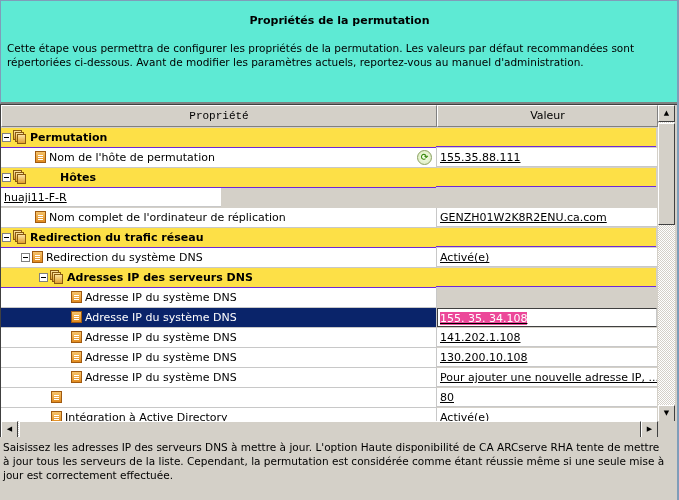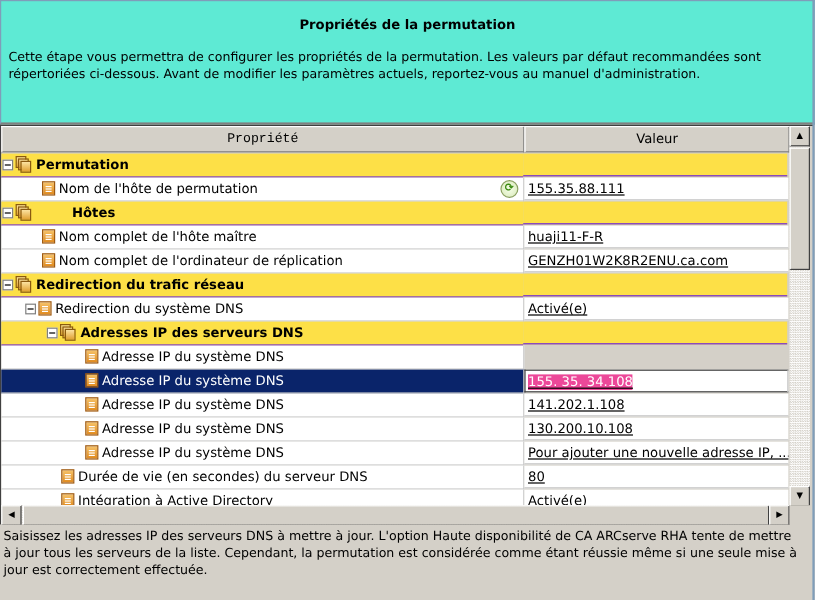--- a/index.html
+++ b/index.html
@@ -135,24 +135,20 @@
           <span class="icon-cat" style="left: 12px;">
             <span style="left:0;top:0"></span>
             <span style="left:2px;top:2px"></span>
             <span style="left:4px;top:4px"></span>
           </span>
           <span class="label" style="left: 29px; margin-left: 30px;">Hôtes</span>
         </div>
         <div class="c2"><span></span></div>
       </div>
       <div class="row item">
-        <div class="c1">
-          <span class="icon-item" style="left: 34px;"></span>
-          <span class="label" style="left: 48px;">Nom complet de l'hôte maître</span>
-        </div>
         <div class="c2"><span>huaji11-F-R</span></div>
       </div>
       <div class="row item">
         <div class="c1">
           <span class="icon-item" style="left: 34px;"></span>
           <span class="label" style="left: 48px;">Nom complet de l'ordinateur de réplication</span>
         </div>
         <div class="c2"><span>GENZH01W2K8R2ENU.ca.com</span></div>
       </div>
       <div class="row cat">
@@ -217,21 +213,20 @@
       <div class="row item">
         <div class="c1">
           <span class="icon-item" style="left: 70px;"></span>
           <span class="label" style="left: 84px;">Adresse IP du système DNS</span>
         </div>
         <div class="c2"><span>Pour ajouter une nouvelle adresse IP, ...</span></div>
       </div>
       <div class="row item">
         <div class="c1">
           <span class="icon-item" style="left: 50px;"></span>
-          <span class="label" style="left: 64px;">Durée de vie (en secondes) du serveur DNS</span>
         </div>
         <div class="c2"><span>80</span></div>
       </div>
       <div class="row item">
         <div class="c1">
           <span class="icon-item" style="left: 50px;"></span>
           <span class="label" style="left: 64px;">Intégration à Active Directory</span>
         </div>
         <div class="c2"><span>Activé(e)</span></div>
       </div>

